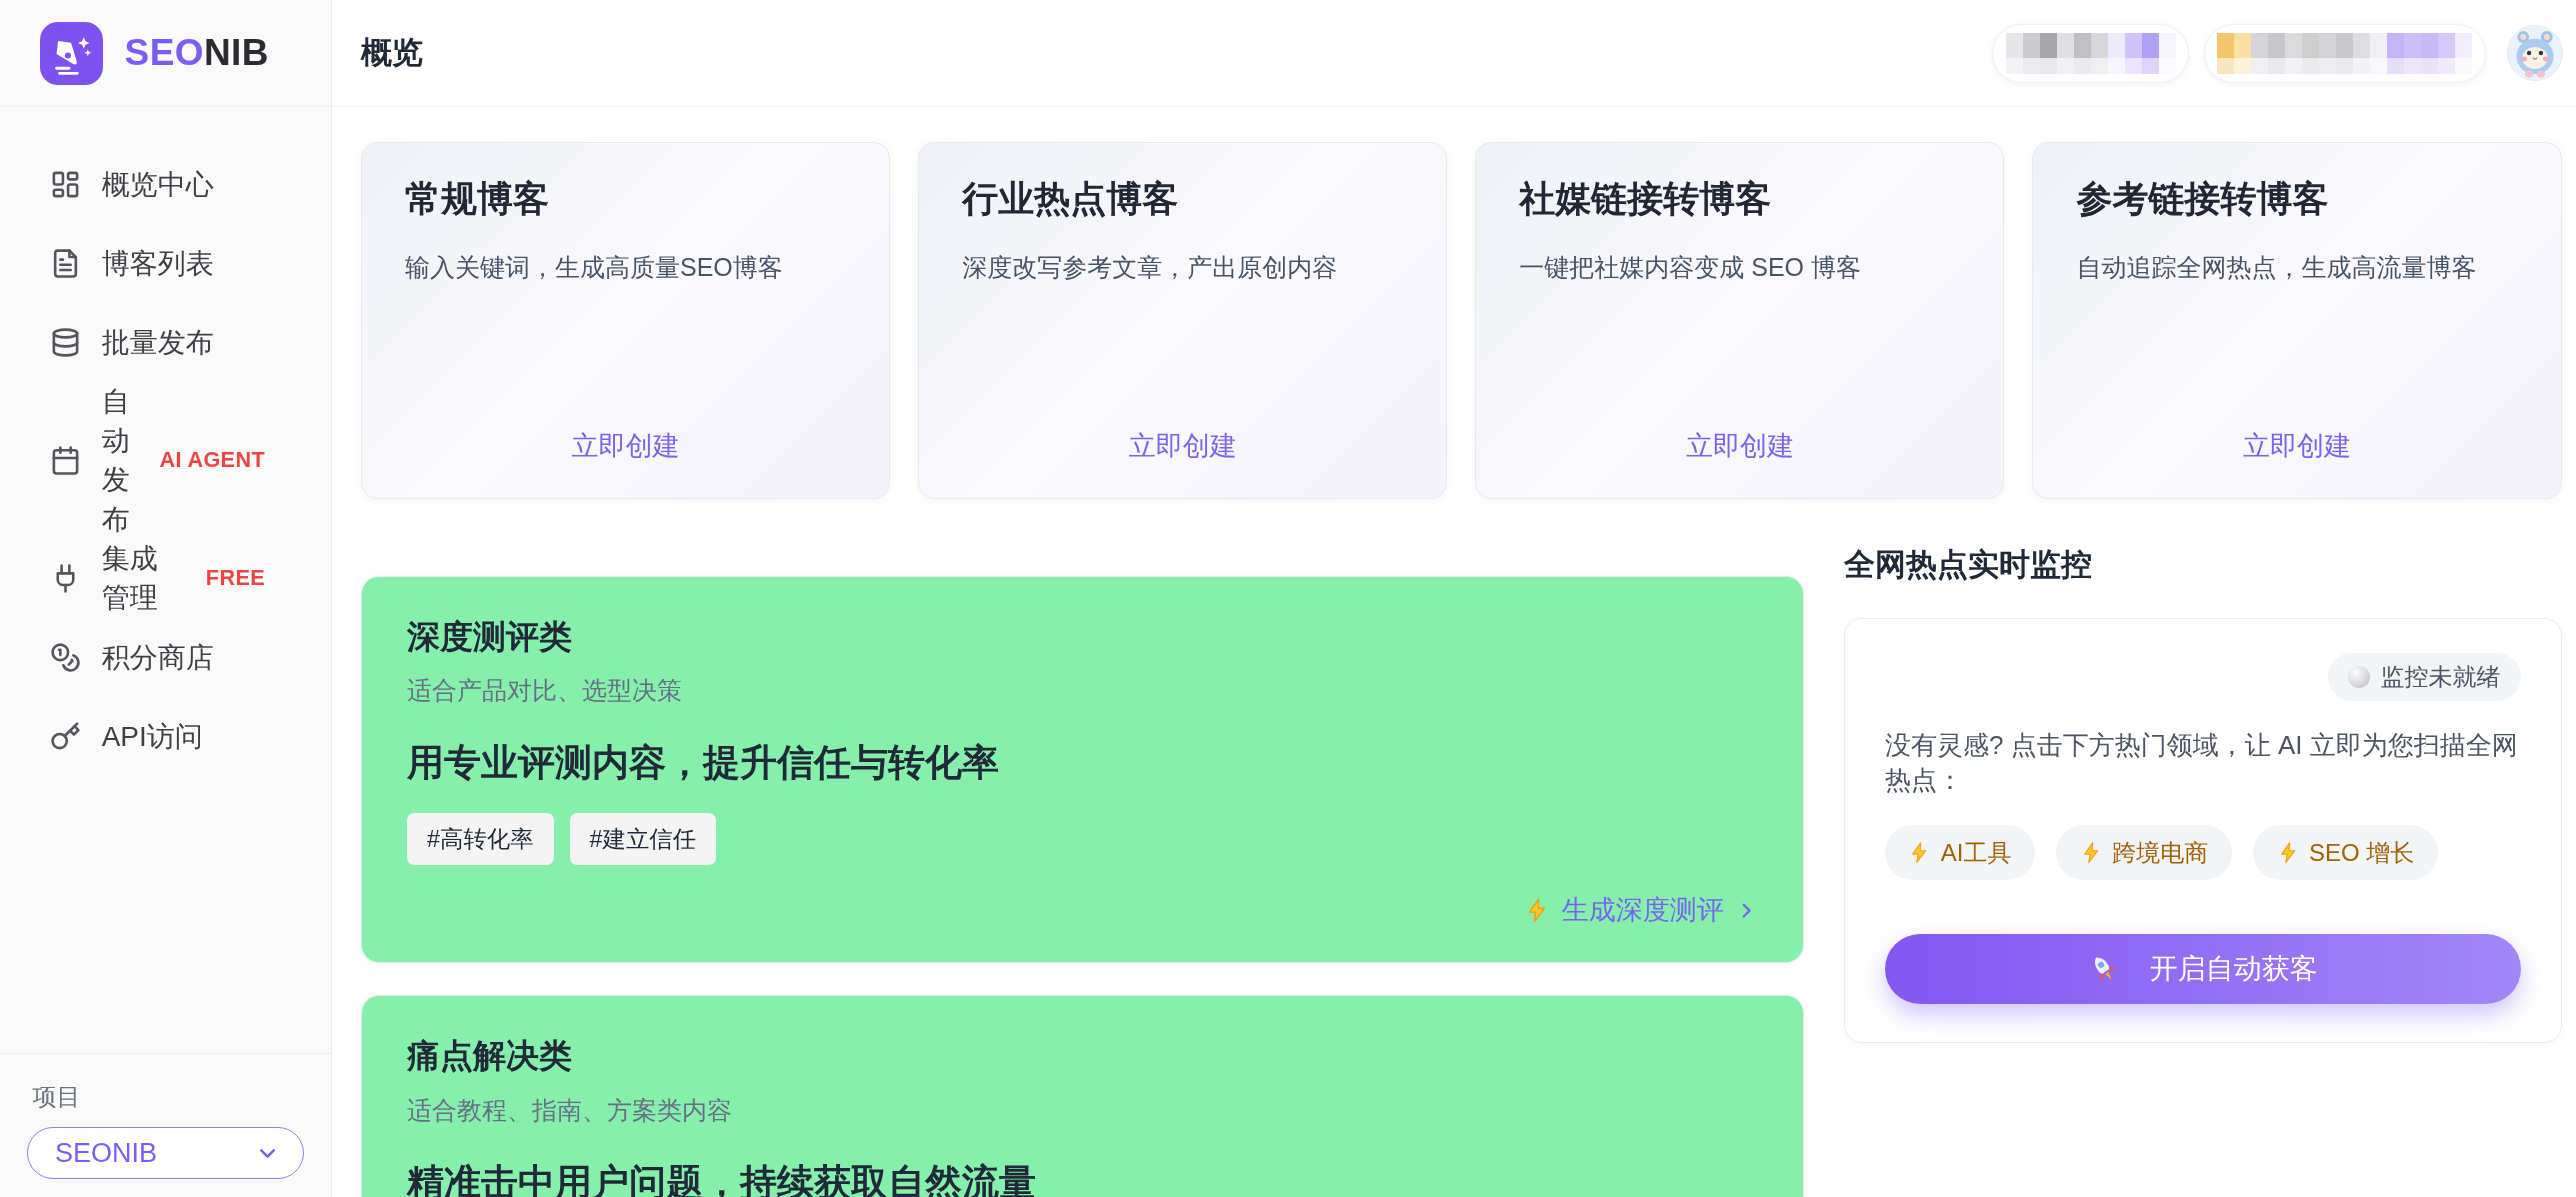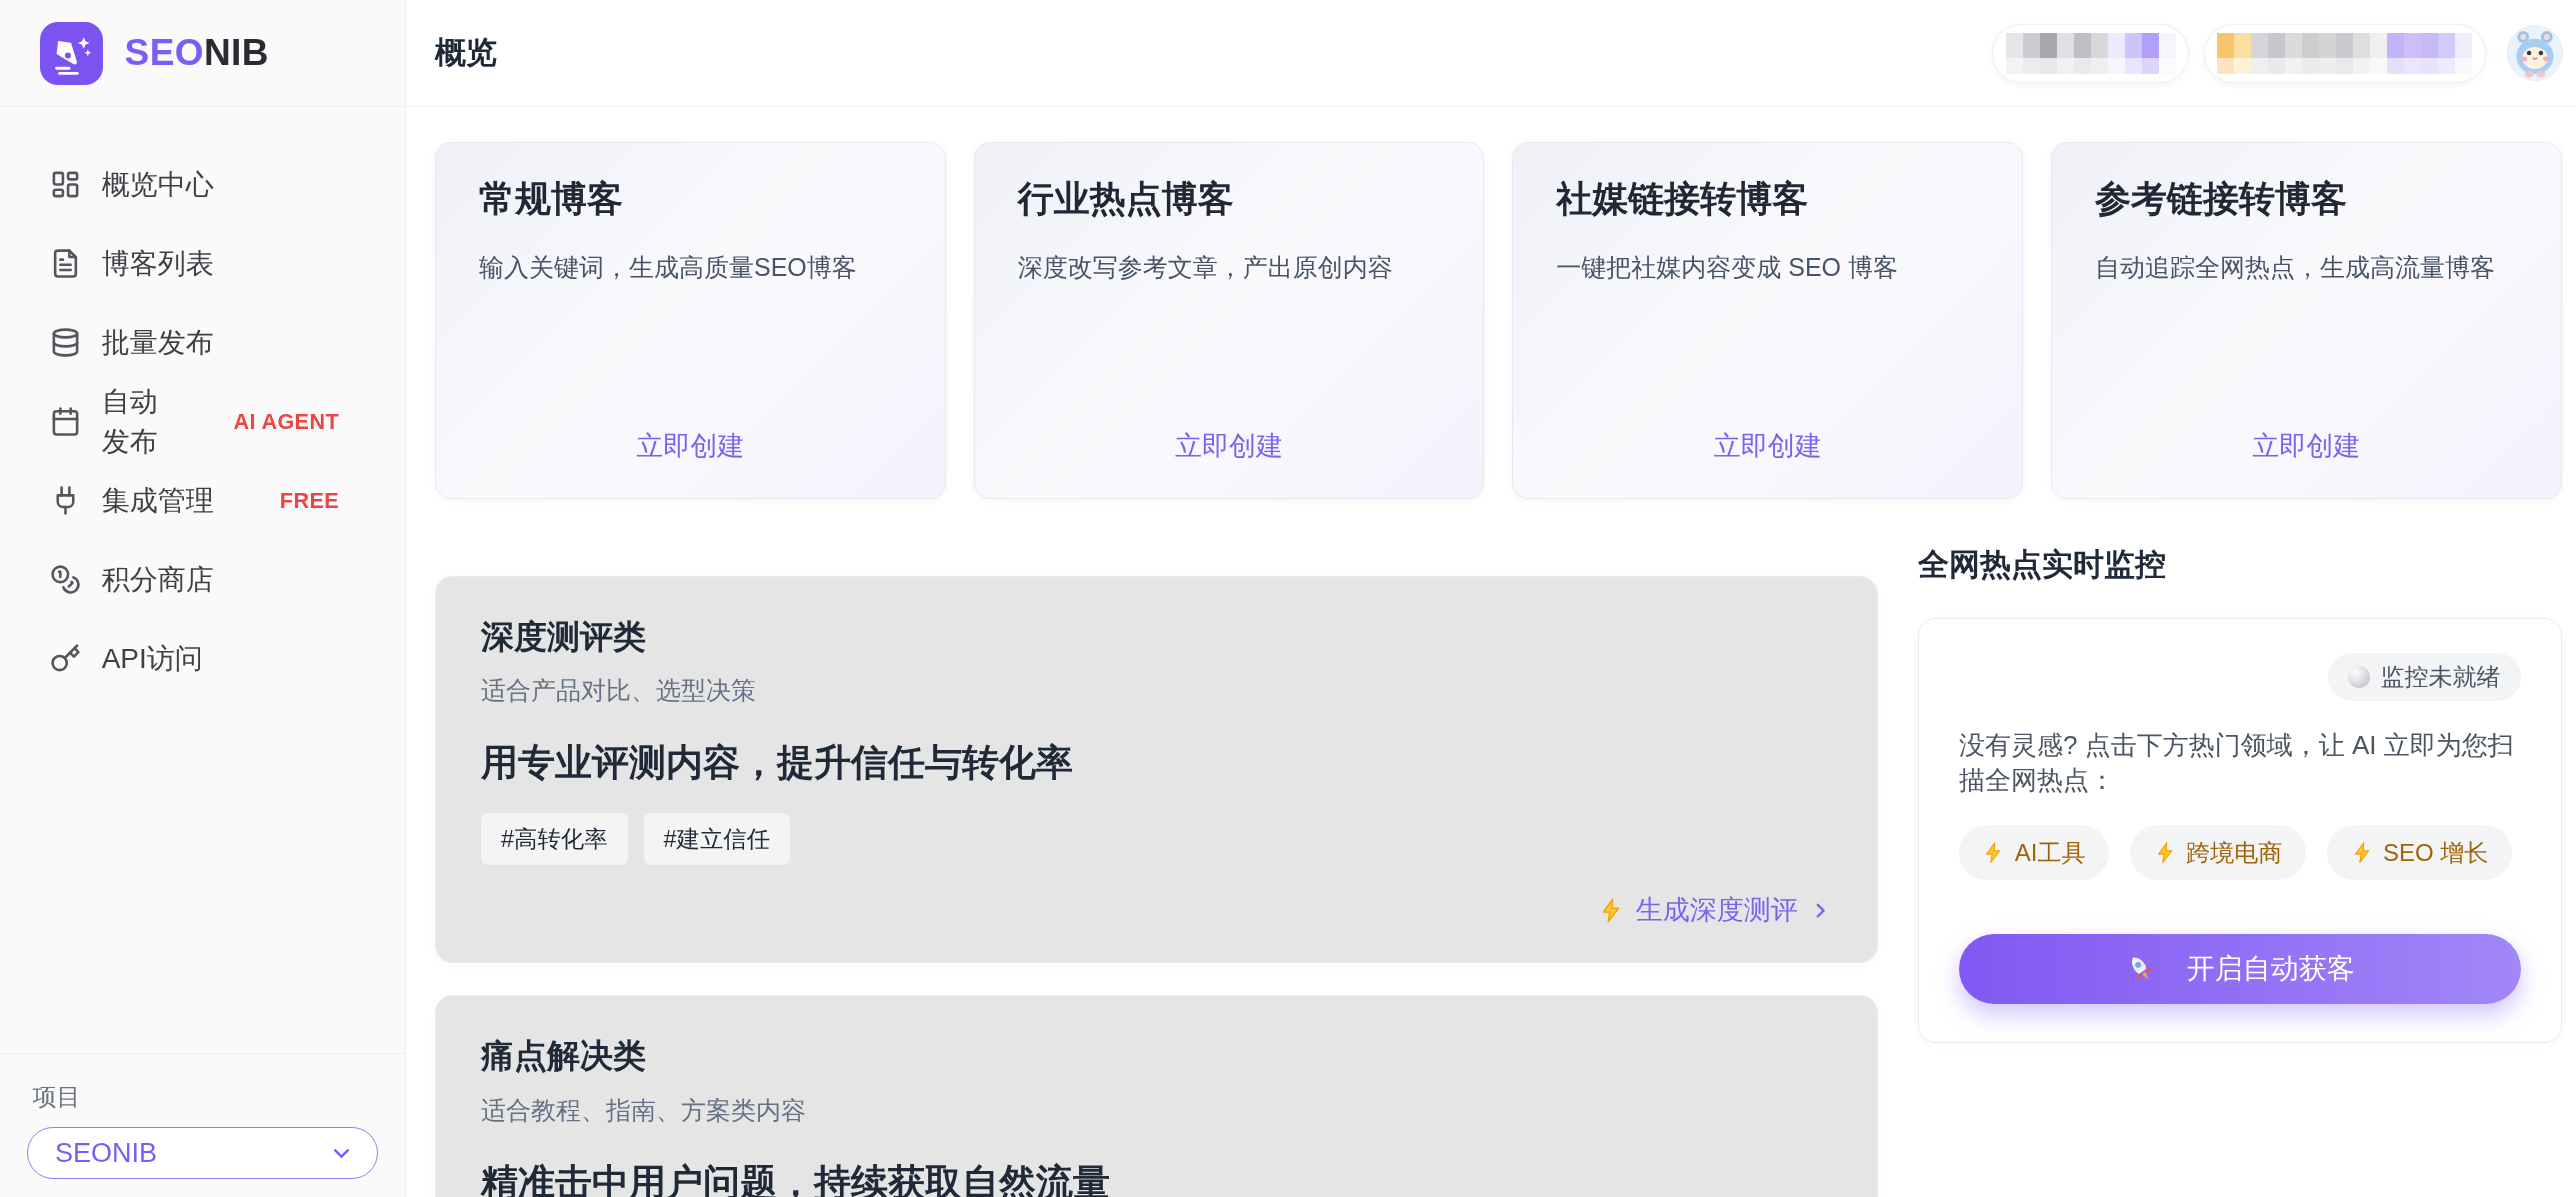--- a/index.html
+++ b/index.html
@@ -6,21 +6,21 @@
   * { box-sizing: border-box; }
   html,body { margin:0; padding:0; }
   body {
     width:2576px; height:1197px; overflow:hidden;
     font-family:"Liberation Sans","DejaVu Sans",sans-serif;
     background:#fff; color:#1F2937;
   }
   .app { display:flex; width:100%; height:100%; }
 
   
-  .sidebar { width:406px; flex:none; background:#FAFAFB; border-right:0.9px solid #ECECF0; display:flex; flex-direction:column; }
+  .sidebar { width:332px; flex:none; background:#FAFAFB; border-right:0.9px solid #ECECF0; display:flex; flex-direction:column; }
   .logo { height:107px; flex:none; display:flex; align-items:center; gap:21.6px; padding:0 40px; border-bottom:0.9px solid #EFEFF2; cursor:pointer; }
   .logo-icon { width:63px; height:63px; border-radius:18px; background:#7C52F0; display:flex; align-items:center; justify-content:center; flex:none; }
   .logo-icon svg { width:49px; height:49px; }
   .logo-title { font-size:37px; font-weight:700; letter-spacing:0.4px; white-space:nowrap; }
   .logo-title .accent { color:#7C5CF6; }
   .logo-title .rest { color:#2B2B33; }
 
   .nav { flex:1; padding-top:38px; }
   .nav-item { display:flex; align-items:center; gap:20.7px; min-height:79px; padding:0 66px 0 50px; cursor:pointer; }
   .nav-icon { width:31px; height:31px; flex:none; color:#55555E; }
@@ -57,21 +57,21 @@
   .qcard h3 { margin:0; font-size:36px; font-weight:700; color:#212735; }
   .qcard .desc { margin:27px 0 0; font-size:25px; color:#475467; }
   .qcard .cta { margin-top:auto; align-self:center; color:#7765F1; font-size:27px; cursor:pointer; }
 
   
   .columns { display:flex; gap:40px; margin-top:45px; }
   .col-left { width:1443px; flex:none; }
   .col-right { flex:1; min-width:0; }
   .section-heading { font-size:31px; font-weight:700; margin:0; color:#1F2937; }
 
-  .tcard { margin-top:32px; border:0.9px solid #EAEBF0; border-radius:18px; background:#e5e5e5;
+  .tcard { margin-top:32px; border:0.9px solid #EAEBF0; border-radius:18px; background:#86efac;
     box-shadow:0 1.8px 9px rgba(23,23,55,.03); padding:38px 45px 34px; }
   .tcard h3 { margin:0; font-size:33px; font-weight:700; }
   .tcard .sub { margin:14.4px 0 0; font-size:25px; color:#667085; }
   .tcard .highlight { margin:31px 0 0; font-size:37px; font-weight:700; }
   .tags { display:flex; gap:16px; margin-top:25px; }
   .tag { background:#F4F4F5; border-radius:7.2px; padding:10px 20px; font-size:23.4px; color:#1F2937; font-weight:500; }
   .tcta { display:flex; justify-content:flex-end; align-items:center; gap:10.8px; margin-top:27px; cursor:pointer; }
   .tcta .txt { color:#7765F1; font-size:27px; }
   .bolt { width:27px; height:27px; flex:none; }
   .chev-right { width:23.4px; height:23.4px; color:#7765F1; flex:none; }

